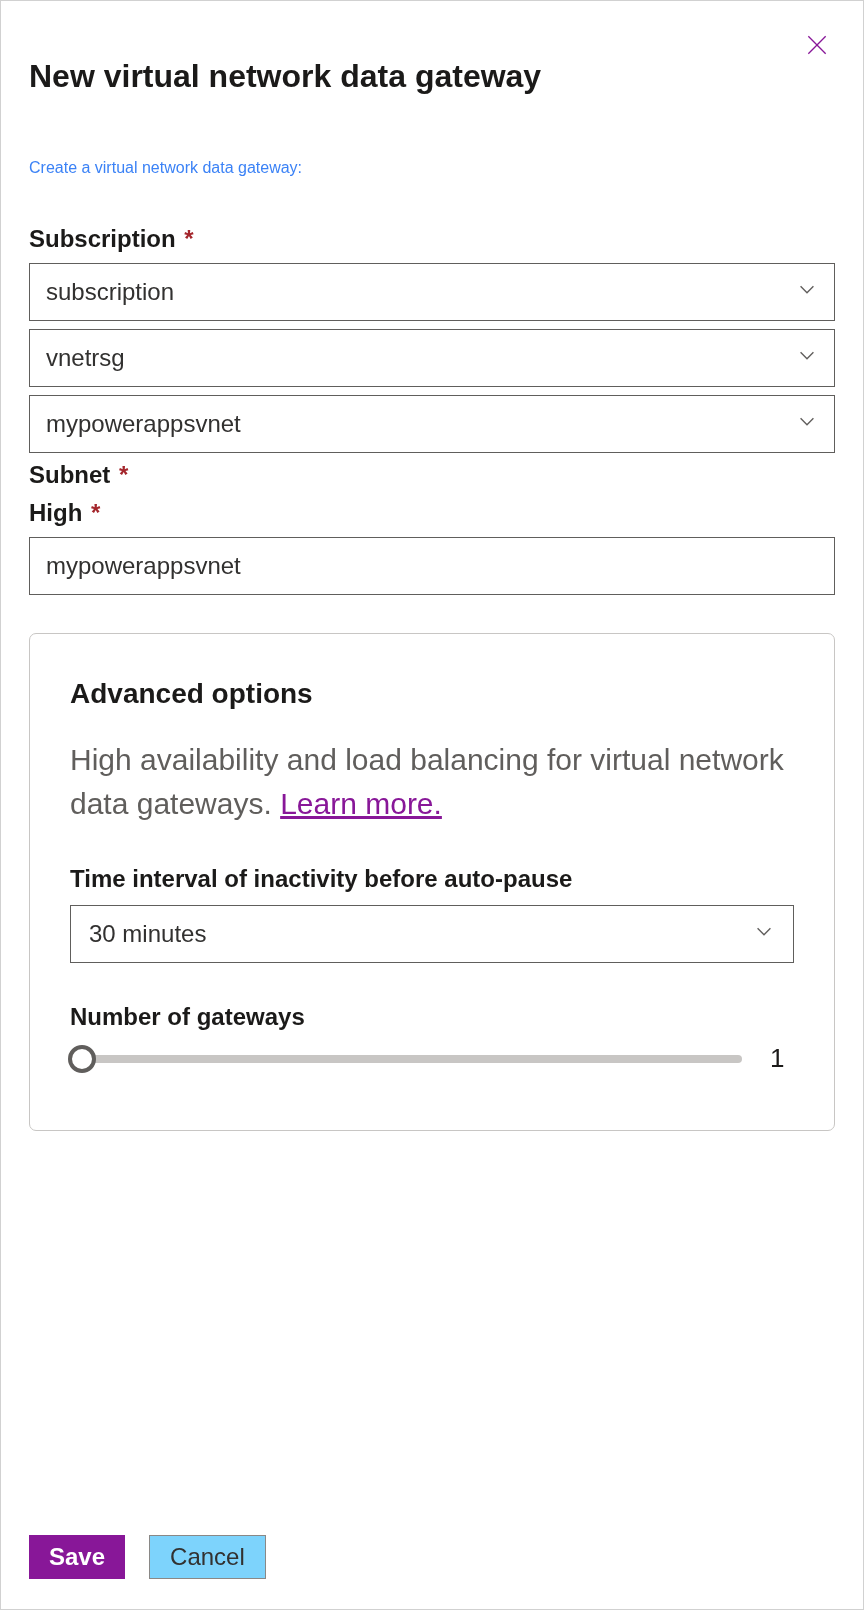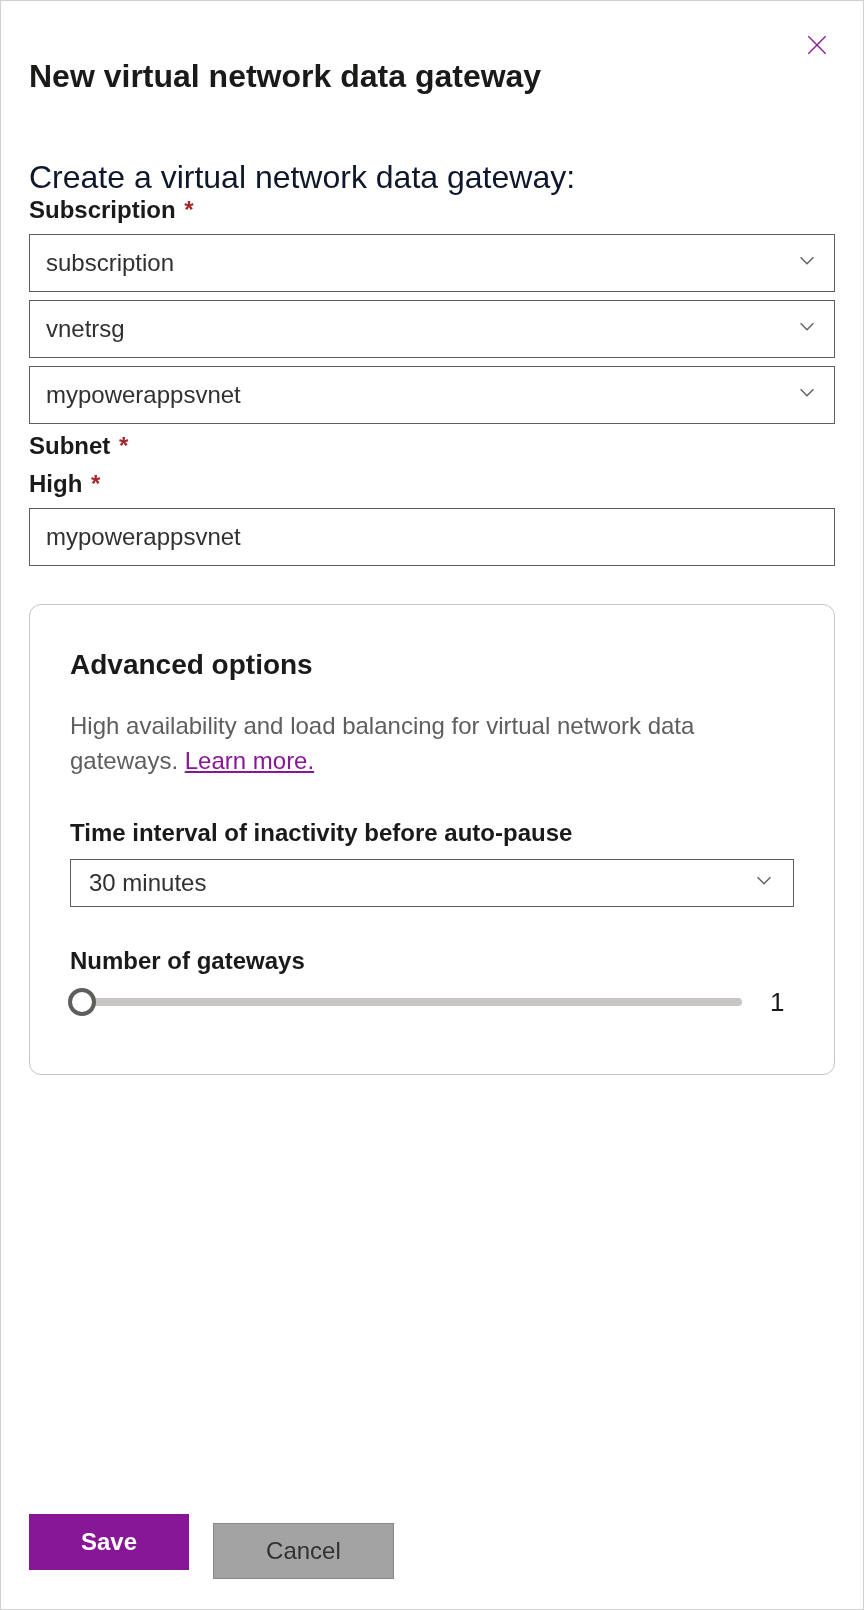--- a/index.html
+++ b/index.html
@@ -28,22 +28,23 @@
   .close-btn svg { width: 26px; height: 26px; }
   h1.title {
     font-size: 32px;
     font-weight: 700;
     color: #1b1a19;
     margin-top: 28px;
     margin-bottom: 64px;
     line-height: 1.2;
   }
   .subtitle {
-    font-size: 32px;
-    color: #0f172a;
+    font-size: 16px;
+    color: #3b82f6;
+    margin-bottom: 48px;
   }
   .field { margin-bottom: 8px; }
   .field-label {
     font-size: 24px;
     font-weight: 600;
     color: #1b1a19;
     margin-bottom: 10px;
     display: block;
   }
   .req { color: #a4262c; margin-left: 2px; }
@@ -58,32 +59,32 @@
     display: flex;
     align-items: center;
     justify-content: space-between;
     cursor: pointer;
   }
   .select-box .chev { color: #605e5c; }
   .select-box .chev svg { width: 22px; height: 22px; }
   .text-input { cursor: text; }
   .card {
     border: 1.5px solid #c8c6c4;
-    border-radius: 12px;
+    border-radius: 7px;
     padding: 44px 40px 56px 40px;
     margin-top: 38px;
   }
   .card h2 {
     font-size: 28px;
     font-weight: 700;
     color: #1b1a19;
     margin-bottom: 28px;
   }
   .card-desc {
-    font-size: 24px;
+    font-size: 30px;
     color: #605e5c;
     line-height: 1.45;
     margin-bottom: 40px;
   }
   .card-desc a {
     color: #881798;
     text-decoration: underline;
   }
   .adv-label {
     font-size: 24px;
@@ -92,21 +93,21 @@
     margin-bottom: 12px;
     display: block;
   }
   .adv-select {
     width: 100%;
     border: 1.5px solid #605e5c;
     background: #fff;
     font-size: 24px;
     color: #323130;
     padding: 14px 18px;
-    height: 48px;
+    height: 58px;
     display: flex;
     align-items: center;
     justify-content: space-between;
     cursor: pointer;
     margin-bottom: 40px;
   }
   .adv-select .chev svg { width: 22px; height: 22px; color: #605e5c; }
   .slider-row {
     display: flex;
     align-items: center;
@@ -140,38 +141,37 @@
   }
   .footer {
     position: absolute;
     bottom: 30px;
     left: 28px;
     display: flex;
     gap: 24px;
   }
   .btn {
     font-size: 24px;
-    height: 56px;
-    padding: 0 52px;
+    height: 44px;
+    padding: 0 20px;
     border: none;
     cursor: pointer;
     display: inline-flex;
     align-items: center;
     justify-content: center;
   }
   .btn-primary {
     background: #881798;
     color: #fff;
     font-weight: 600;
   }
   .btn-secondary {
-    background: #a3a3a3;
+    background: #7dd3fc;
     color: #323130;
     border: 1.5px solid #8a8886;
-    margin-top: 9px;
   }
 </style>
 </head>
 <body>
 
 <div class="close-btn">
   <span>
     <svg viewBox="0 0 24 24" fill="none" stroke="currentColor" stroke-width="1.2">
       <line x1="4" y1="4" x2="20" y2="20"></line>
         <line x1="20" y1="4" x2="4" y2="20"></line>

